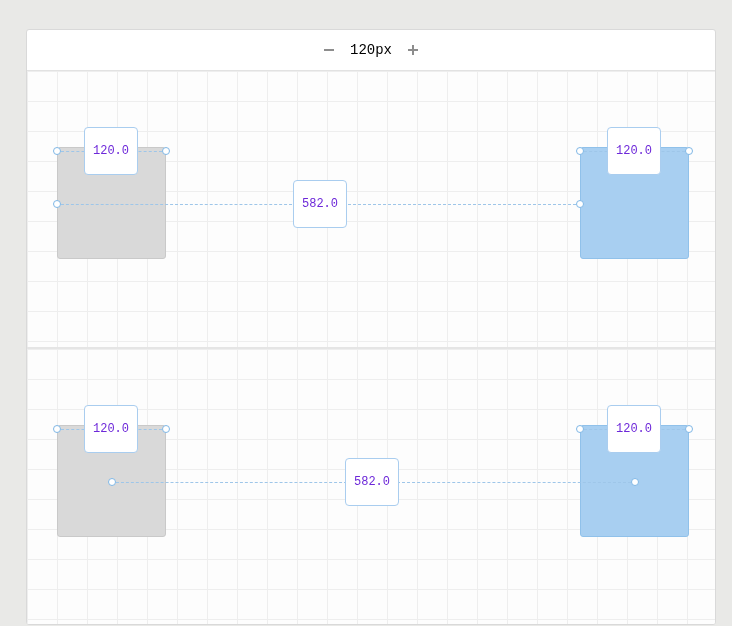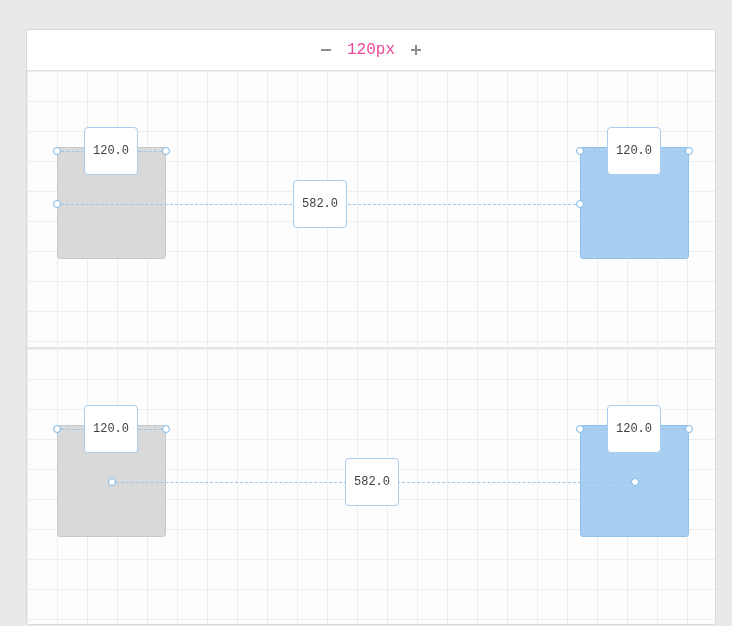--- a/index.html
+++ b/index.html
@@ -28,22 +28,22 @@
     overflow: hidden;
   }
 
   .toolbar {
     height: 41px;
     border-bottom: 1px solid #e2e2e2;
     display: flex;
     align-items: center;
     justify-content: center;
     gap: 14px;
-    font-size: 16px;
-    color: #ec4899;
+    font-size: 14px;
+    color: #000000;
     flex: 0 0 auto;
   }
   .toolbar .zoom-btn {
     width: 14px; height: 14px;
     display: inline-flex; align-items: center; justify-content: center;
     cursor: pointer;
     color: #8d8d8d;
   }
   .toolbar .zoom-btn svg { display: block; }
 
@@ -91,21 +91,21 @@
 
   .measure-label {
     position: absolute;
     transform: translate(-50%, -50%);
     background: #fff;
     border: 1px solid #a9cdef;
     border-radius: 4px;
     padding: 16px 8px;
     font-family: "Courier New", monospace;
     font-size: 12px;
-    color: #404040;
+    color: #6d28d9;
     white-space: nowrap;
     box-shadow: 0 0 0 1px rgba(169,205,239,0.0);
   }
 </style>
 </head>
 <body>
 
 <div class="frame">
 
   <div class="toolbar">

